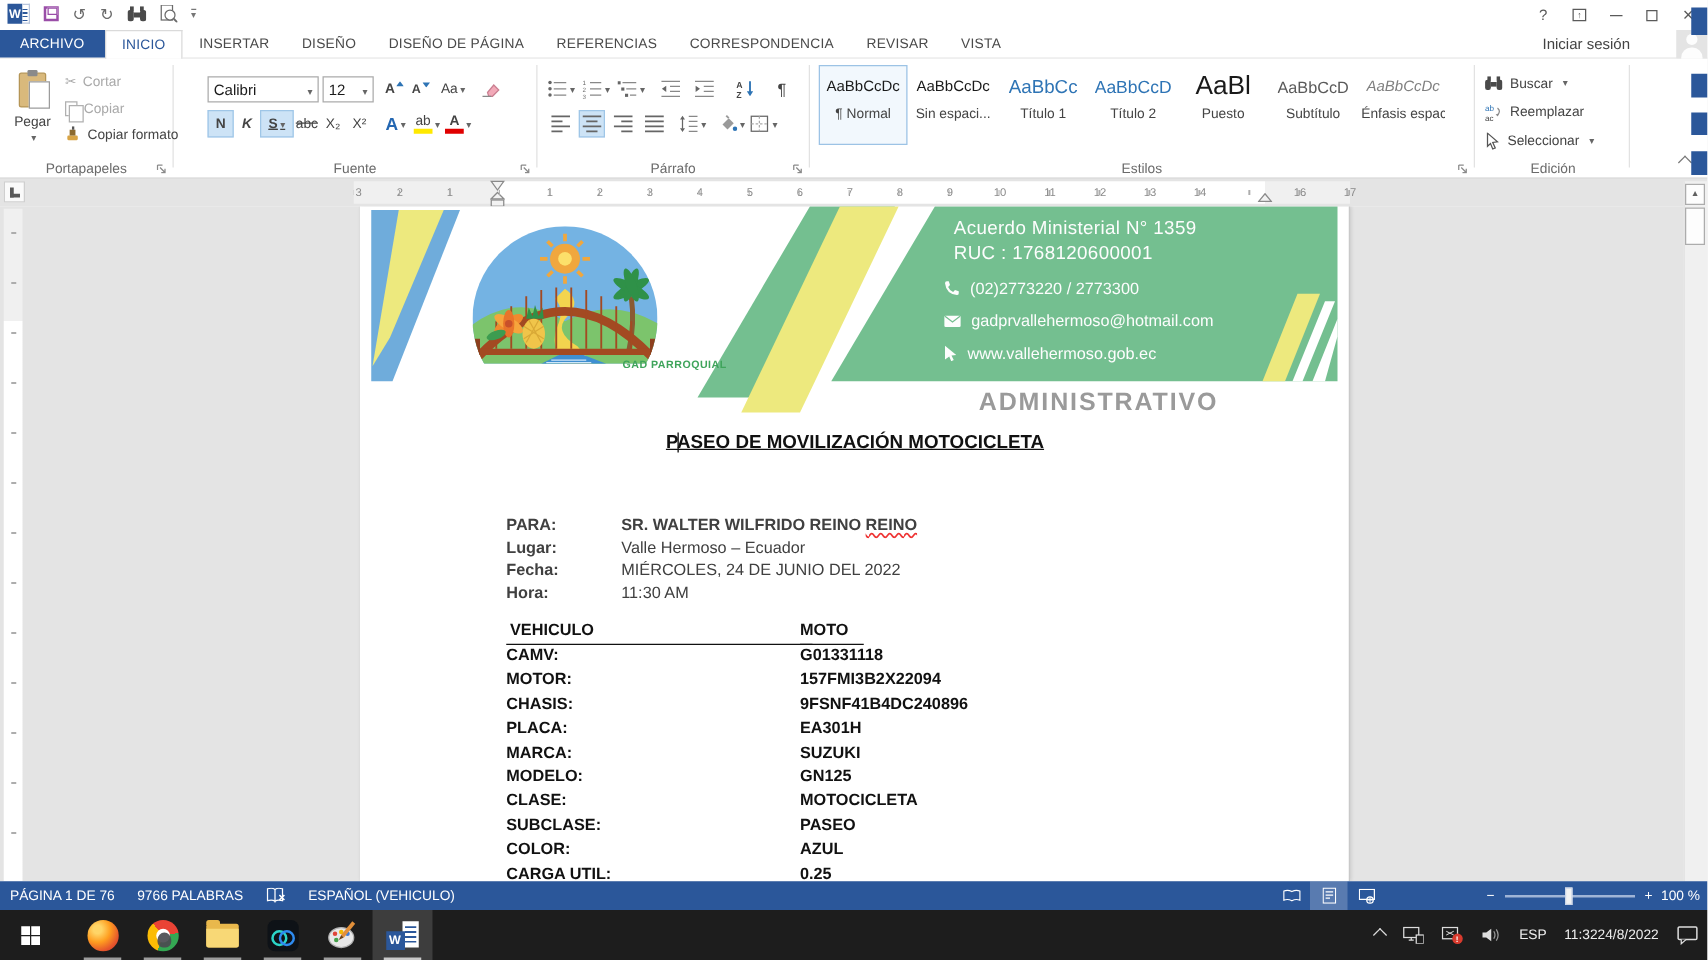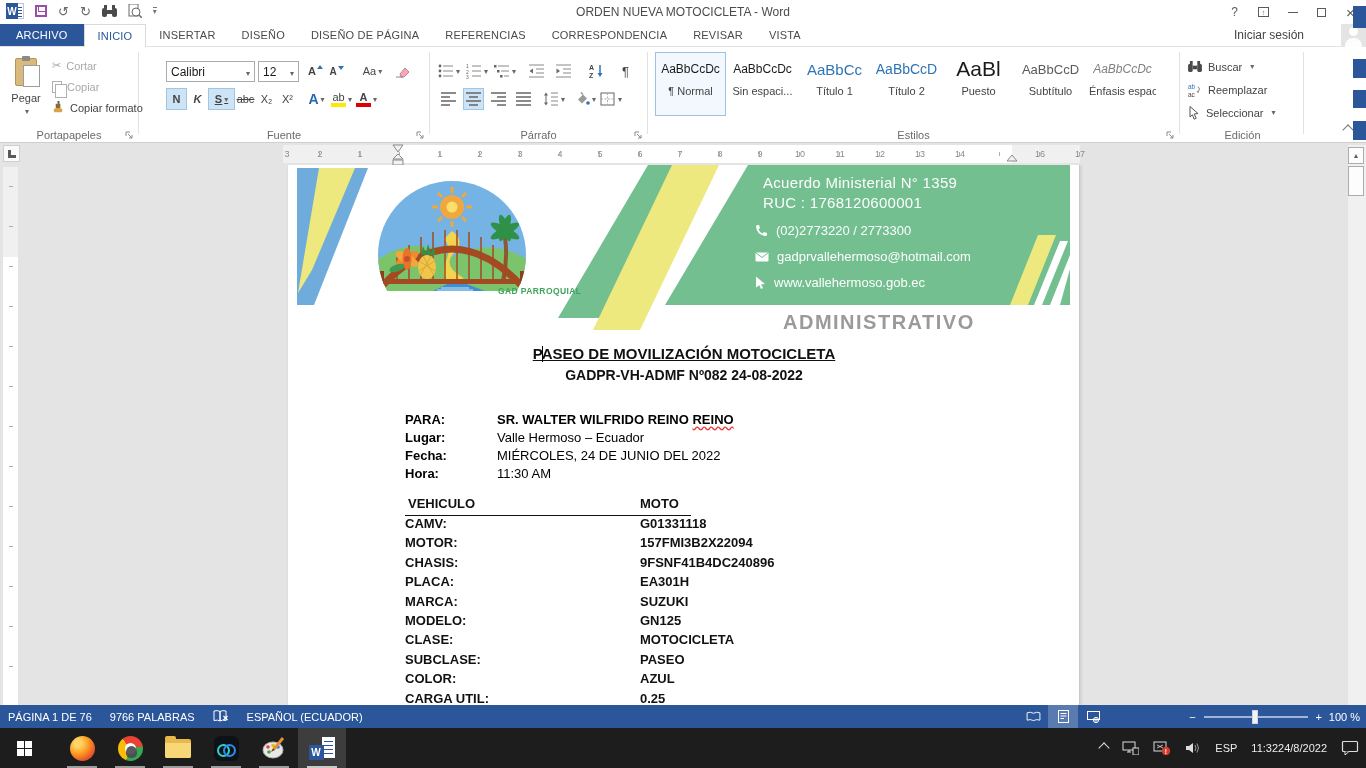--- a/index.html
+++ b/index.html
@@ -94,21 +94,21 @@
  background:repeating-linear-gradient(180deg,transparent 0 19px,#ADADAD 19px 20px,transparent 20px 40px)}
 .page{position:absolute;left:288px;top:0;width:792px;height:540px;background:#fff;border-right:1px solid #C9C9C9;box-shadow:1px 0 3px rgba(0,0,0,.12)}
 .banner-t{position:absolute;color:#FDFDFD;font-size:15px;letter-spacing:.3px;white-space:nowrap}
 .contact{position:absolute;display:flex;align-items:center;gap:8px;color:#FDFDFD;font-size:13px;white-space:nowrap}
 .logo-title{position:absolute;left:64px;top:117px;width:200px;text-align:center;font-size:26px;color:#F58E7E;white-space:nowrap}
 .logo-sub{position:absolute;left:210px;top:121px;font-size:8.5px;font-weight:bold;letter-spacing:.4px;color:#3FA45B;white-space:nowrap}
 .watermark{position:absolute;left:495px;top:146px;font-size:20px;font-weight:bold;letter-spacing:1.5px;color:#9A9A9A;white-space:nowrap}
 .doc-title{position:absolute;left:0;width:792px;top:180px;text-align:center;font-size:15px;font-weight:bold;text-decoration:underline;color:#111;white-space:nowrap}
 .doc-sub{position:absolute;left:0;width:792px;top:202px;text-align:center;font-size:14px;font-weight:bold;color:#111;white-space:nowrap}
 .caret{position:absolute;left:254px;top:181px;width:1px;height:16px;background:#000}
-.recip{position:absolute;left:117px;top:245px;font-size:13px;color:#000000}
+.recip{position:absolute;left:117px;top:245px;font-size:13px;color:#404040}
 .recip .r{display:flex;height:18px;align-items:center}
 .recip .l{width:92px;font-weight:bold}
 .sp{text-decoration:underline wavy #E33;text-underline-offset:2px}
 .vtable{position:absolute;left:117px;top:331px;font-size:13px;color:#111;font-weight:bold}
 .vt-h{display:flex;height:20px}
 .vt-h .c1{width:245px;border-bottom:1.5px solid #111;padding-left:3px}
 .vt-h .c2{border-bottom:1.5px solid #111;padding-right:12px;margin-left:-10px}
 .vt-row{display:flex;height:19.4px;align-items:flex-start}
 .vt-l{width:235px}
 .vscroll-track{position:absolute;right:0;top:145px;width:19px;height:560px;background:#F0F0F0;border-left:1px solid #E4E4E4}
@@ -175,21 +175,20 @@
           <rect x="2" y="0" width="3" height="4" fill="#4A4A4A"></rect>
           <rect x="10" y="0" width="3" height="4" fill="#4A4A4A"></rect>
         </svg>
       <svg width="14" height="14" viewBox="0 0 14 14">
           <rect x="1" y="0" width="9" height="12" fill="none" stroke="#6A6A6A"></rect>
           <circle cx="8" cy="8" r="4" fill="#fff" stroke="#6A6A6A"></circle>
           <line x1="11" y1="11" x2="14" y2="14" stroke="#6A6A6A" stroke-width="1.5"></line>
         </svg>
       <span class="qat-dd">▾</span>
     </div>
-    <div class="tb-title">ORDEN NUEVA MOTOCICLETA - Word</div>
     <div class="tb-ctl">
       <div class="tb-btn">?</div>
       <div class="tb-btn">
           <span class="ico-ribopt">↑</span>
         </div>
       <div class="tb-btn">
           <span class="ico-min"></span>
         </div>
       <div class="tb-btn">
           <span class="ico-rest"></span>
@@ -264,21 +263,21 @@
             <svg width="6" height="5" style="margin:-8px 0 0 1px">
               <path d="M3,0L6,4H0Z" fill="#2E74B5"></path>
             </svg>
           </div>
         <div class="rbtn">
             <span style="font-size:10px" class="b">A</span>
             <svg width="6" height="5" style="margin:-8px 0 0 1px">
               <path d="M3,5L0,1H6Z" fill="#2E74B5"></path>
             </svg>
           </div>
-        <div class="rbtn dd" style="margin-left:15px">
+        <div class="rbtn dd" style="margin-left:5px">
             <span>Aa</span>
           </div>
         <div class="rbtn" style="margin-left:9px">
             <svg width="15" height="13" viewBox="0 0 15 13">
               <path d="M5,9L10,3l4,4-5,5H6Z" fill="#F2A9B8" stroke="#C97F91"></path>
               <path d="M1,12h7" stroke="#888"></path>
             </svg>
           </div>
       </div>
       <div class="ab" style="left:27px;top:41px;display:flex;align-items:center">
@@ -591,21 +590,20 @@
         <svg width="11" height="13" viewBox="0 0 11 13">
             <path d="M1,0.5L10,8L6.2,8.4L8,12L6,13L4.4,9.2L1,11.5Z" fill="#FDFDFD"></path>
           </svg>
         <span>www.vallehermoso.gob.ec</span>
         </div>
 
       <div class="watermark">ADMINISTRATIVO</div>
 
       <div class="caret"></div>
       <div class="doc-title">PASEO DE MOVILIZACIÓN MOTOCICLETA</div>
-      <div class="doc-sub">GADPR-VH-ADMF Nº082 24-08-2022</div>
 
       <div class="recip">
         <div class="r">
             <span class="l">PARA:</span>
             <span class="b"><span>SR. WALTER WILFRIDO REINO</span> <span class="sp">REINO</span></span>
           </div>
         <div class="r">
             <span class="l">Lugar:</span>
             <span>Valle Hermoso – Ecuador</span>
           </div>
@@ -679,21 +677,21 @@
   <div class="edge-strip" style="top:90px;height:18px"></div>
   <div class="edge-strip" style="top:121px;height:19px"></div>
 
   <div class="status">
     <span class="it">PÁGINA 1 DE 76</span>
     <span class="it">9766 PALABRAS</span>
     <svg class="it" width="16" height="13" viewBox="0 0 16 13">
         <path d="M1,1Q5,0 7,1.5V11Q5,9.5 1,10.5ZM13,1Q9,0 7,1.5V11Q9,9.5 13,10.5Z" fill="none" stroke="#fff"></path>
         <path d="M10.5,6l4,4M14.5,6l-4,4" stroke="#fff" stroke-width="1.3"></path>
       </svg>
-    <span class="it">ESPAÑOL (ECUADOR)</span>
+    <span class="it">ESPAÑOL (VEHICULO)</span>
     <div class="sview">
       <div>
           <svg width="15" height="11" viewBox="0 0 16 12">
             <path d="M1,2Q4.5,0.5 8,2.5Q11.5,0.5 15,2V10Q11.5,8.5 8,10.5Q4.5,8.5 1,10Z" fill="none" stroke="#fff"></path>
           </svg>
         </div>
       <div class="on">
           <svg width="11" height="13" viewBox="0 0 11 13">
             <rect x="0.5" y="0.5" width="10" height="12" fill="none" stroke="#fff"></rect>
             <path d="M2.5,3.5H8.5M2.5,6H8.5M2.5,8.5H6" stroke="#fff"></path>

